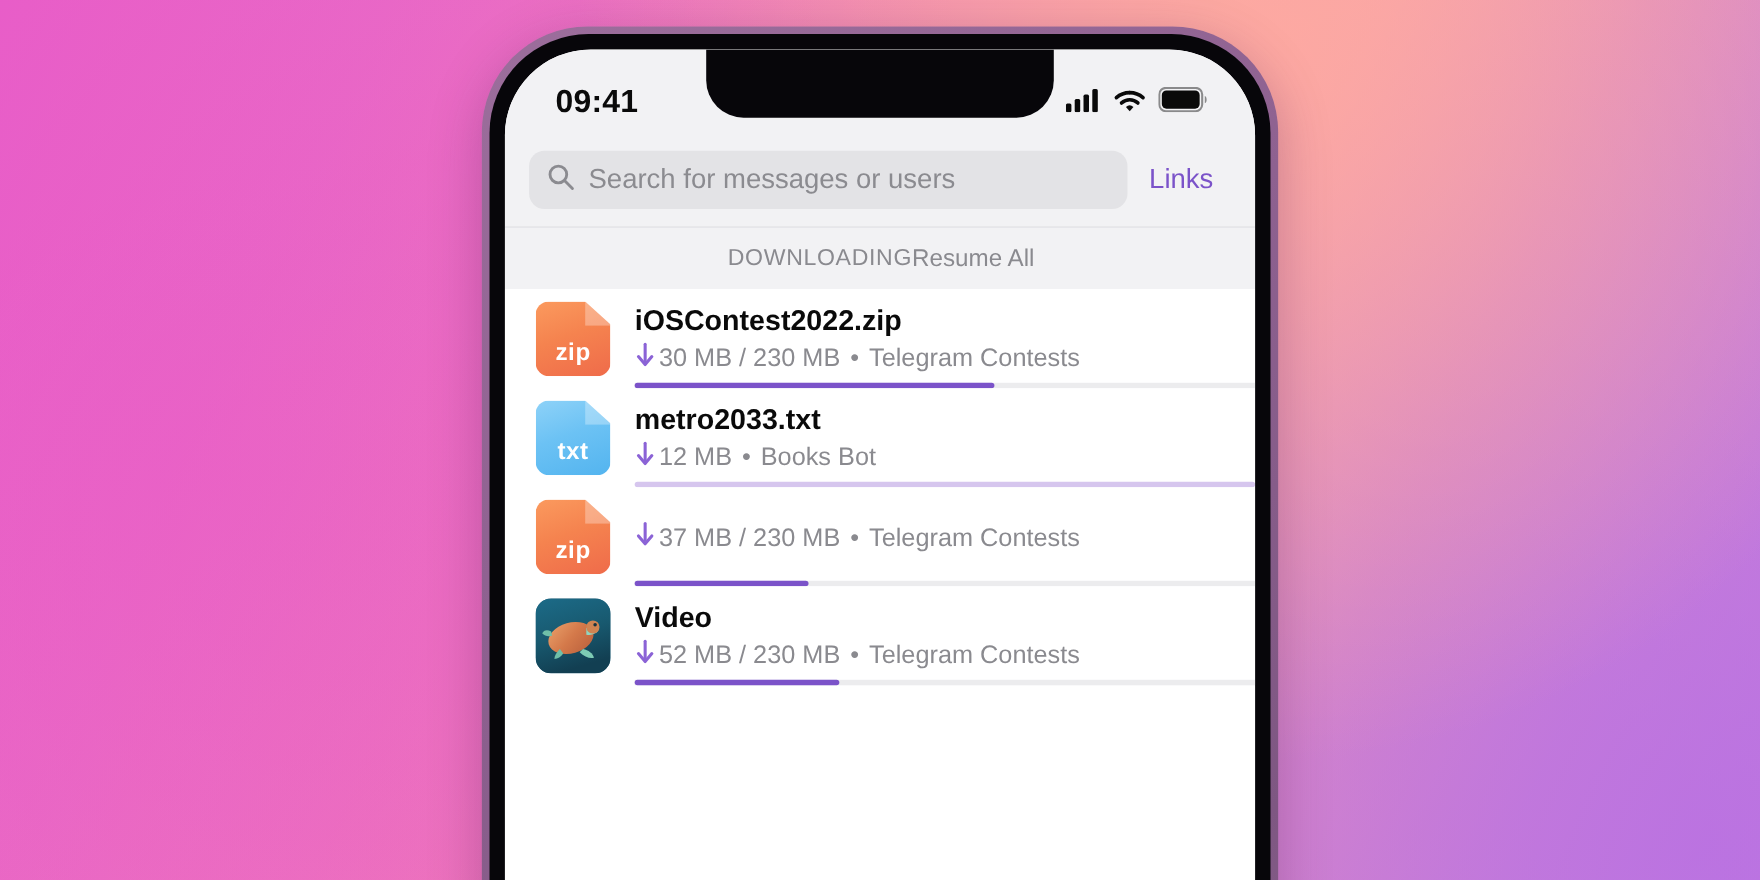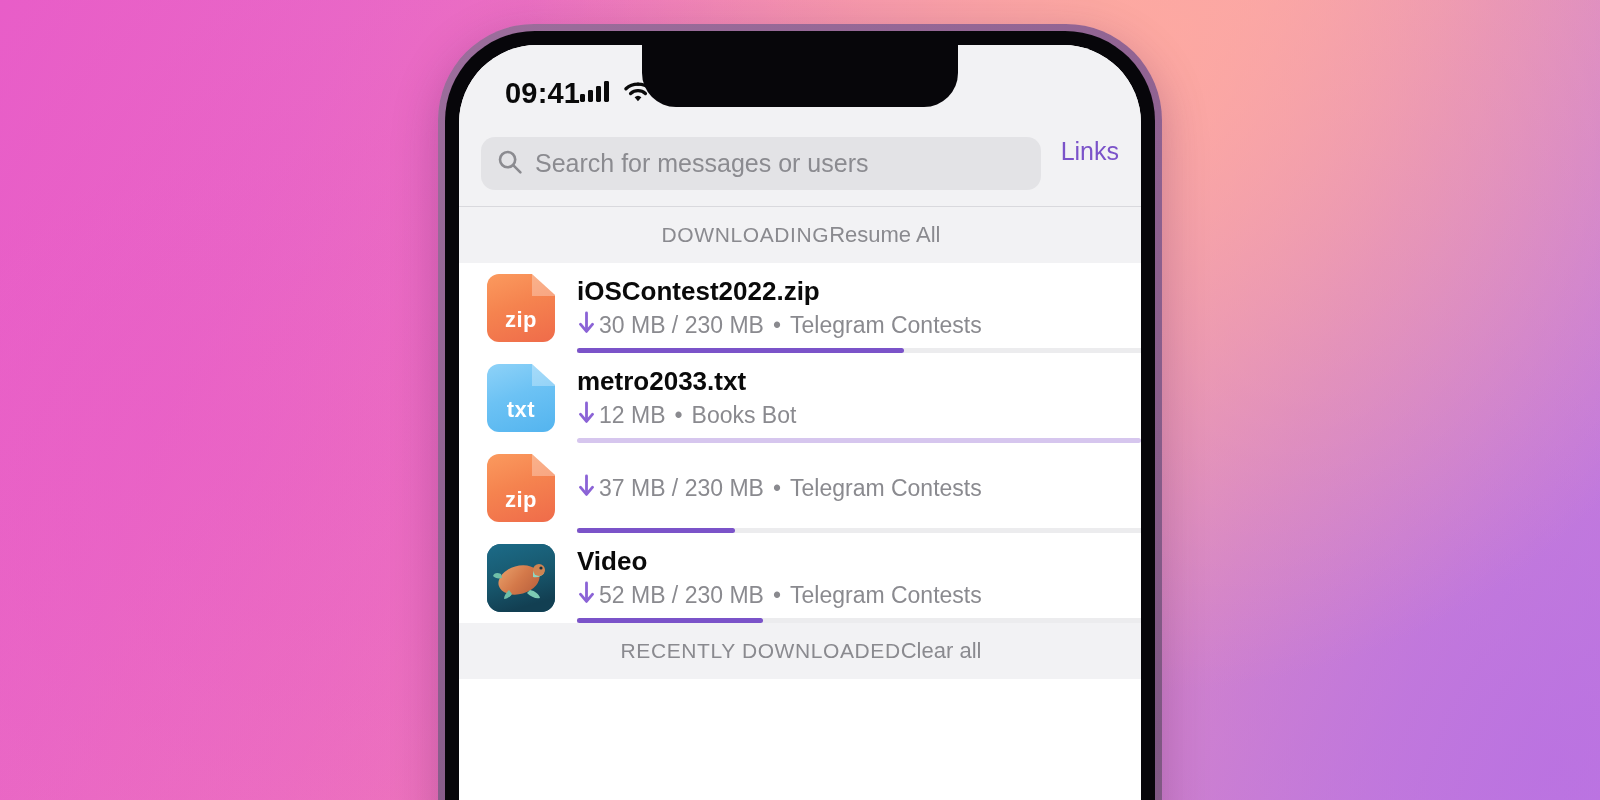--- a/index.html
+++ b/index.html
@@ -83,39 +83,41 @@
 
   
   #header {
     background: #f2f2f4;
     padding-top: 0;
   }
   #statusbar {
     height: 78px;
     display: flex;
     align-items: center;
+    justify-content: space-between;
     padding: 18px 42px 0 46px;
     box-sizing: border-box;
   }
   #clock {
     font-size: 29px;
     font-weight: bold;
     color: #0a0a0a;
     letter-spacing: 0.2px;
   }
   #status-icons {
     display: flex;
     align-items: center;
     gap: 11px;
   }
 
   
   #search-row {
     display: flex;
-    padding: 14px 20px 16px 22px;
+    align-items: center;
+    padding: 14px 36px 16px 22px;
     gap: 20px;
   }
   #search-field {
     flex: 1;
     height: 53px;
     background: #e3e3e6;
     border-radius: 14px;
     display: flex;
     align-items: center;
     padding: 0 16px;
@@ -467,23 +469,19 @@
                   <span class="sub-size">52 MB / 230 MB</span>
                   <span class="sub-dot">•</span>
                   <span class="sub-source">Telegram Contests</span>
                 </div>
               </div>
               <div class="progress-track">
                 <div class="progress-fill" style="width: 33%;"></div>
               </div>
             </div>
           </div>
-          <div class="section-header">
-            <div class="section-title">RECENTLY DOWNLOADED</div>
-            <div class="section-action">Clear all</div>
-          </div>
           <div id=""></div>
           <div id="list-bottom"></div>
         </div>
 
     </div>
   </div>
 </div>
 
 </body></html>

